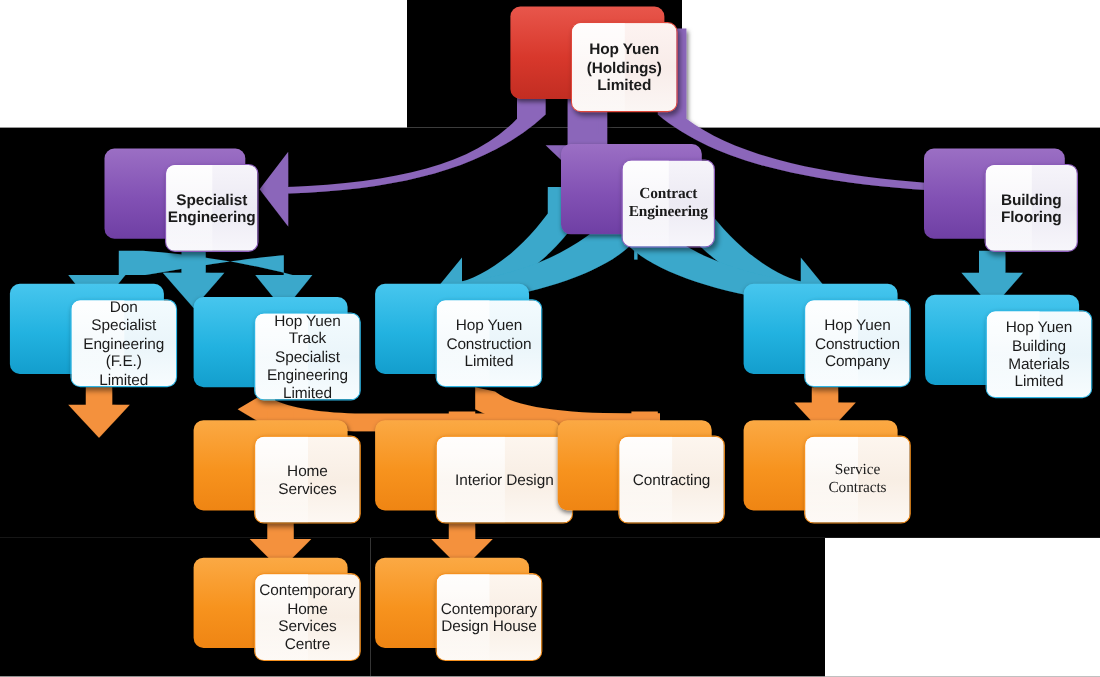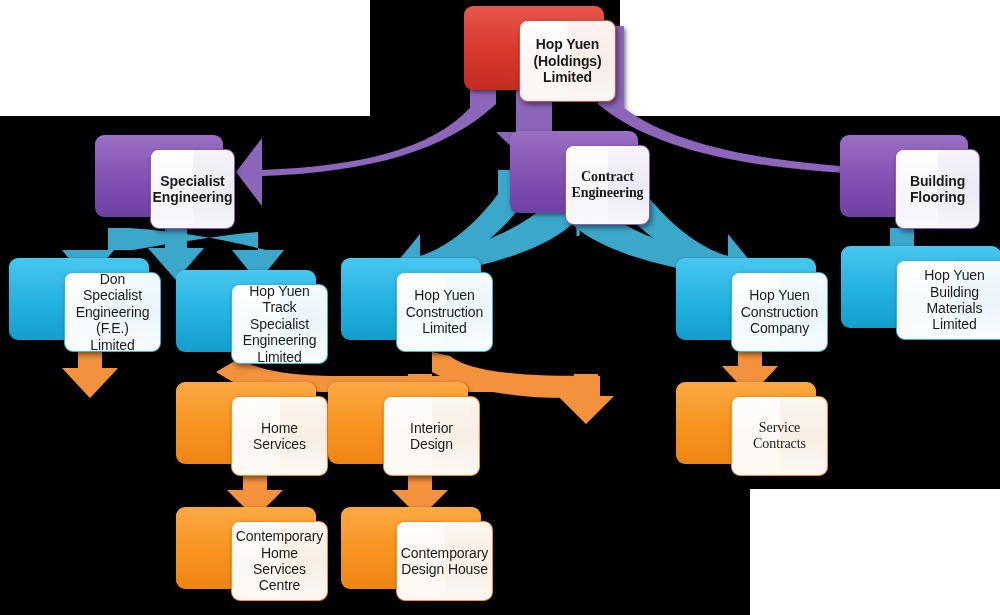--- a/index.html
+++ b/index.html
@@ -214,42 +214,48 @@
     </div>
   </div>
 
   <div class="node lv-teal t-normal fs14" style="left:676px;top:258px;width:140px;height:82px;">
     <div class="back"></div>
     <div class="front">
       <span class="label">Hop Yuen<br>Construction<br>Company</span>
     </div>
   </div>
 
-  <div class="node lv-teal t-normal fs14" style="left:841px;top:246px;width:140px;height:82px;padding-left:20px;">
+  <div class="node lv-teal t-normal fs14" style="left:841px;top:268px;width:140px;height:82px;">
     <div class="back"></div>
     <div class="front">
       <span class="label">Hop Yuen Building<br>Materials Limited</span>
     </div>
   </div>
 
 
   <div class="node lv-orange t-normal fs14" style="left:176px;top:382px;width:140px;height:82px;">
     <div class="back"></div>
     <div class="front">
       <span class="label">Home Services</span>
     </div>
   </div>
 
-  <div class="node lv-orange t-normal fs14" style="left:328px;top:382px;width:140px;height:82px;">
+  <div class="node lv-orange t-normal fs14" style="left:341px;top:382px;width:140px;height:82px;padding-left:28px;">
     <div class="back"></div>
     <div class="front">
       <span class="label">Interior Design</span>
     </div>
   </div>
 
+  <div class="node lv-orange t-normal fs14" style="left:507px;top:382px;width:140px;height:82px;">
+    <div class="back"></div>
+    <div class="front">
+      <span class="label">Contracting</span>
+    </div>
+  </div>
 
   <div class="node lv-orange t-normal fs14" style="left:676px;top:382px;width:140px;height:82px;font-family:Liberation Serif, serif;">
     <div class="back"></div>
     <div class="front">
       <span class="label">Service Contracts</span>
     </div>
   </div>
 
   <div class="node lv-orange t-normal fs14" style="left:176px;top:507px;width:140px;height:82px;">
     <div class="back"></div>

